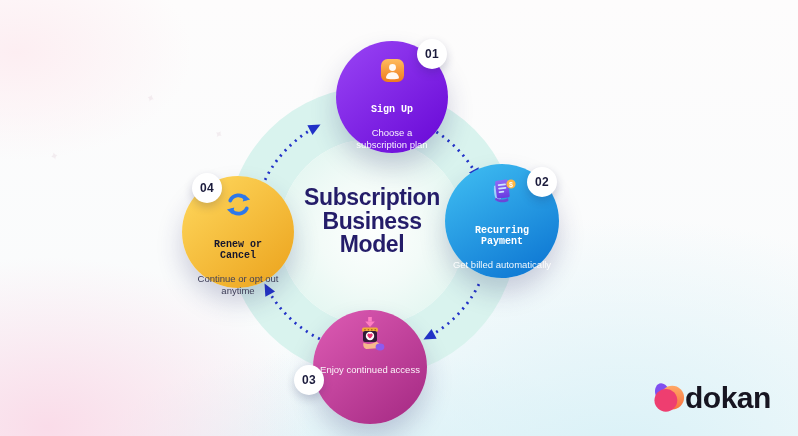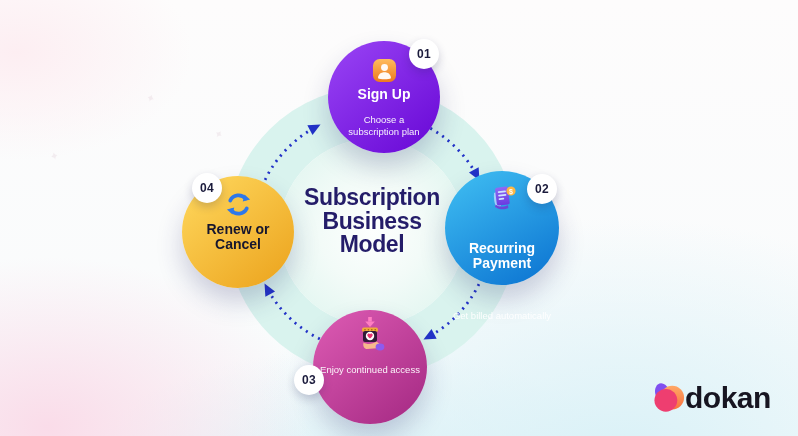--- a/index.html
+++ b/index.html
@@ -21,28 +21,28 @@
     position:absolute;left:272px;top:186px;width:200px;z-index:2;
     text-align:center;font-weight:bold;font-size:23px;line-height:1.03;
     letter-spacing:-0.4px;color:#241d69;white-space:pre-line;
   }
 
   .node{
     position:absolute;border-radius:50%;z-index:3;box-sizing:border-box;
     display:flex;flex-direction:column;align-items:center;text-align:center;
     box-shadow:0 14px 26px rgba(43,43,104,.22);
   }
-  .node .title{font-weight:bold;color:#ffffff;font-size:14px;line-height:1.1;white-space:pre-line;margin-top:4px;}
+  .node .title{font-weight:bold;color:#ffffff;font-size:10px;line-height:1.1;white-space:pre-line;margin-top:21px;font-family:Liberation Mono, monospace;}
   .node .subtitle{font-size:9.5px;color:rgba(255,255,255,.94);line-height:1.25;white-space:pre-line;margin-top:12px;}
   .node .step-icon{flex:none;}
 
-  .node-signup{left:328px;top:41px;width:112px;height:112px;padding-top:17px;
+  .node-signup{left:336px;top:41px;width:112px;height:112px;padding-top:17px;
     background:linear-gradient(140deg,#9a45f5 0%,#6d0ed9 88%);align-items:center;}
-  .node-recurring{left:445px;top:171px;width:114px;height:114px;padding-top:13px;
-    background:linear-gradient(150deg,#41c0f3 0%,#0e77d3 92%);gap:26px;}
+  .node-recurring{left:445px;top:164px;width:114px;height:114px;padding-top:13px;
+    background:linear-gradient(150deg,#41c0f3 0%,#0e77d3 92%);}
   .node-receive{left:313px;top:310px;width:114px;height:114px;padding-top:6px;
     background:linear-gradient(140deg,#de5cb4 0%,#a82c86 92%);}
   .node-renew{left:182px;top:176px;width:112px;height:112px;padding-top:15px;
     background:linear-gradient(140deg,#ffd95f 0%,#eca41e 96%);}
   .node-renew .title{color:#16162e;}
   .node-renew .subtitle{color:#3e3e58;}
 
   .badge{
     position:absolute;width:30px;height:30px;border-radius:50%;background:#ffffff;
     color:#1b1b3c;font-weight:bold;font-size:12px;letter-spacing:.3px;
@@ -156,20 +156,22 @@
   <div class="node node-renew">
     <div class="badge">04</div>
     <svg class="step-icon" width="27" height="27" viewBox="0 0 28 28">
       <path d="M5.4,10 A9.5,9.5 0 0 1 21.3,7.9" stroke="#2e78ea" stroke-width="3.8" fill="none" stroke-linecap="round"></path>
       <path d="M20.2 3.6 L26 8.8 L18.4 10.9 Z" fill="#2e78ea"></path>
       <path d="M22.6,18 A9.5,9.5 0 0 1 6.7,20.1" stroke="#2e78ea" stroke-width="3.8" fill="none" stroke-linecap="round"></path>
       <path d="M7.8 24.4 L2 19.2 L9.6 17.1 Z" fill="#2e78ea"></path>
     </svg>
     <div class="title">Renew or
 Cancel</div>
+    <div class="subtitle">Continue or opt out
+anytime</div>
   </div>
 
   <div class="logo">
     <svg width="31" height="34" viewBox="0 0 34 36">
       <defs>
         <linearGradient id="gLogoOr" x1="0" y1="0" x2="0" y2="1">
           <stop offset="0" stop-color="#ffa866"></stop>
             <stop offset="1" stop-color="#f9703e"></stop>
         </linearGradient>
       </defs>

